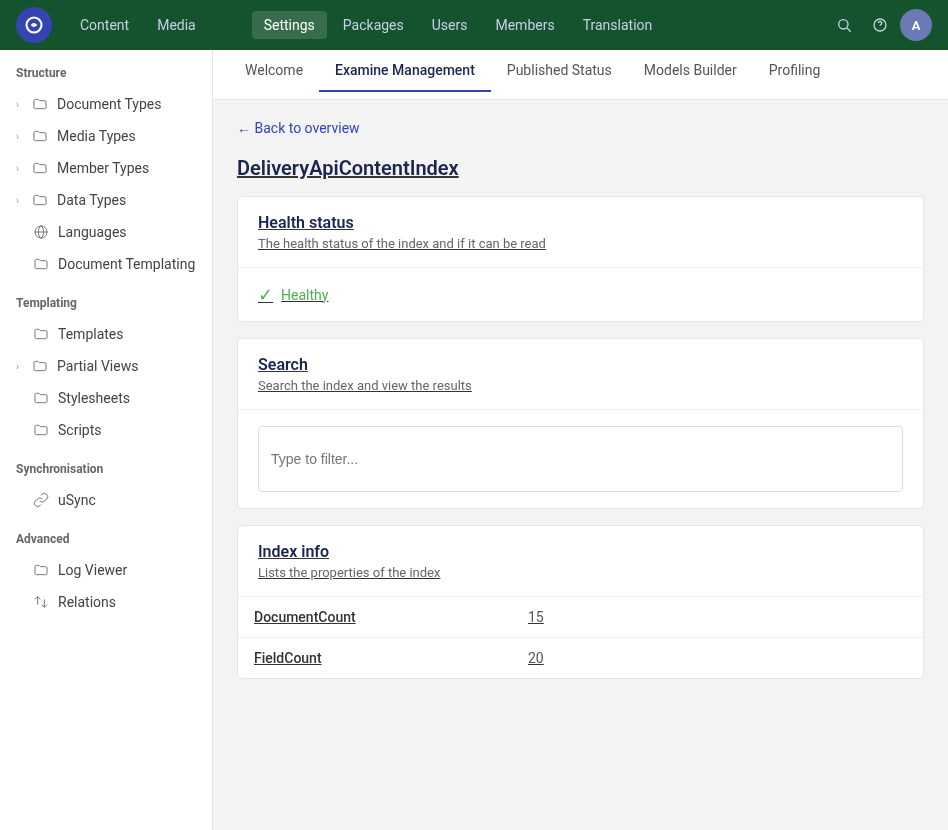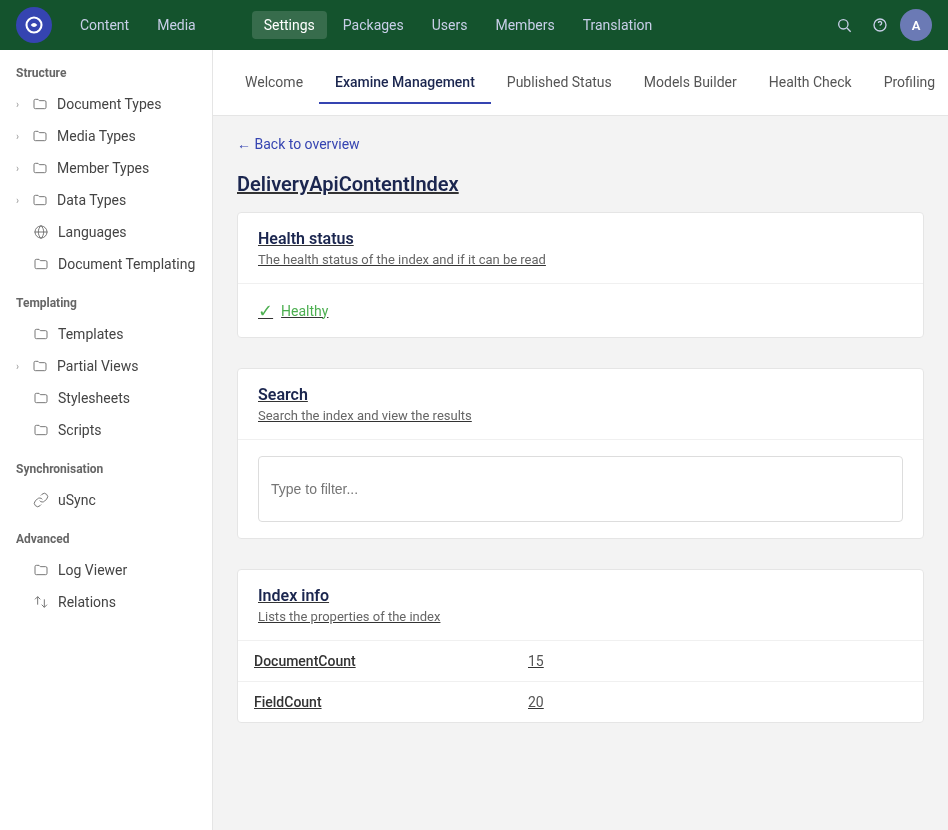--- a/index.html
+++ b/index.html
@@ -26,32 +26,32 @@
     .sidebar-item { display: flex; align-items: center; gap: 8px; padding: 7px 16px; cursor: pointer; color: #444; font-size: 14px; }
     .sidebar-item.has-arrow { position: relative; }
     .sidebar-arrow { font-size: 10px; color: #999; margin-right: 4px; flex-shrink: 0; }
     .sidebar-icon { width: 18px; height: 18px; display: flex; align-items: center; justify-content: center; color: #777; flex-shrink: 0; }
     .sidebar-label { flex: 1; }
 
     
     .main { flex: 1; overflow-y: auto; display: flex; flex-direction: column; }
 
     
-    .subtabs { display: flex; background: #fff; border-bottom: 1px solid #e5e5e5; padding: 0 16px; height: 66px; align-items: center; }
+    .subtabs { display: flex; background: #fff; border-bottom: 1px solid #e5e5e5; padding: 0 16px; height: 50px; align-items: flex-start; }
     .subtab { padding: 12px 16px; cursor: pointer; font-size: 14px; color: #555; border-bottom: 2px solid transparent; margin-bottom: -1px; white-space: nowrap; }
     .subtab.active { color: #1b264f; border-bottom: 2px solid #3544b1; font-weight: 500; }
 
     
     .content-area { padding: 20px 24px; flex: 1; text-decoration: underline; }
 
     
     .back-link { display: inline-flex; align-items: center; gap: 6px; color: #3544b1; font-size: 14px; cursor: pointer; margin-bottom: 20px; }
 
     
-    .card { background: #fff; border: 1px solid #e5e5e5; border-radius: 4px; margin-bottom: 30px; overflow: hidden; }
+    .card { background: #fff; border: 1px solid #e5e5e5; border-radius: 4px; margin-bottom: 16px; overflow: hidden; }
     .card-header { padding: 16px 20px; border-bottom: 1px solid #f0f0f0; }
     .card-title { font-size: 16px; font-weight: 600; color: #1b264f; margin-bottom: 4px; }
     .card-subtitle { font-size: 13px; color: #666; }
     .card-body { padding: 16px 20px; }
 
     
     .health-status { display: flex; align-items: center; gap: 8px; color: #4caf50; font-size: 14px; }
 
     
     .search-input { width: 100%; padding: 24px 12px; border: 1px solid #ddd; border-radius: 4px; font-size: 14px; color: #404040; outline: none; }
@@ -239,21 +239,20 @@
 
   </aside>
 
   <main class="main">
 
     <div class="subtabs">
       <div class="subtab">Welcome</div>
       <div class="subtab active">Examine Management</div>
       <div class="subtab">Published Status</div>
       <div class="subtab">Models Builder</div>
-      <div class="subtab">Health Check</div>
       <div class="subtab">Profiling</div>
     </div>
 
     <div class="content-area">
 
       <a class="back-link">← Back to overview</a>
 
       
       <h2 style="font-size:20px; font-weight:600; color:#1b264f; margin-bottom:16px;">DeliveryApiContentIndex</h2>
 

